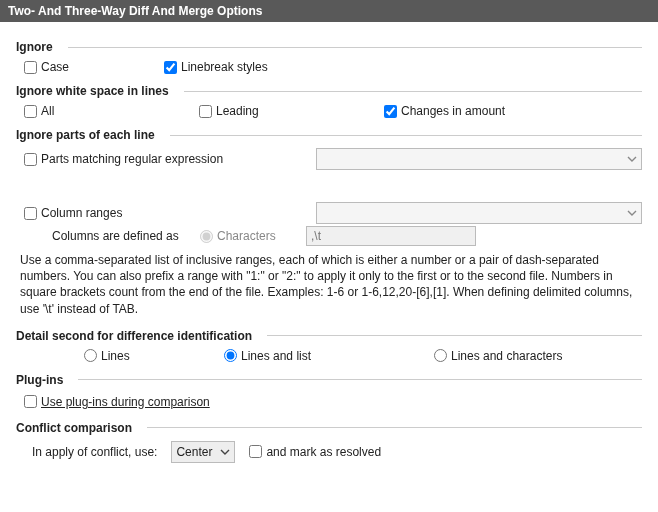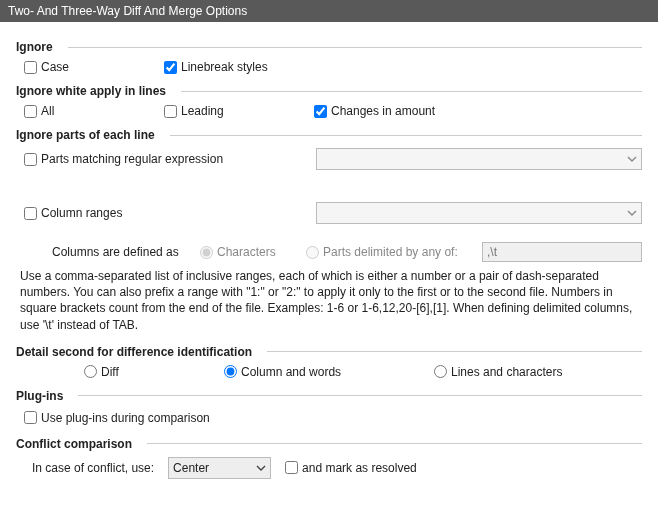--- a/index.html
+++ b/index.html
@@ -7,21 +7,21 @@
     margin: 0;
     font-family: "Segoe UI", Tahoma, sans-serif;
     font-size: 12px;
     color: #222;
     background: #fff;
     width: 658px;
   }
   .titlebar {
     background: #595959;
     color: #fff;
-    font-weight: 400;
+    font-weight: 700;
     padding: 4px 8px;
     font-size: 12px;
   }
   .content {
     padding: 8px 16px 16px 16px;
   }
   .group {
     margin-top: 10px;
   }
   .group-header {
@@ -35,33 +35,34 @@
     flex: 1;
     height: 1px;
     background: #ccc;
     margin-left: 6px;
   }
   .row {
     display: flex;
     align-items: center;
     padding: 2px 0 2px 8px;
     gap: 6px;
+    text-decoration: underline;
   }
   label.cb, label.rb {
     display: inline-flex;
     align-items: center;
     gap: 4px;
     cursor: pointer;
   }
   input[type=checkbox], input[type=radio] {
     margin: 0;
     width: 13px;
     height: 13px;
   }
-  .cols-4 { display: grid; grid-template-columns: 140px 150px 150px 170px; align-items: center; padding-left: 8px; row-gap: 4px; }
+  .cols-4 { display: grid; grid-template-columns: 140px 150px 150px 170px; align-items: center; padding-left: 8px; row-gap: 4px; gap: 35px; }
   .cols-2 { display: grid; grid-template-columns: 140px auto; align-items: center; padding-left: 8px; row-gap: 4px; }
   .combo {
     display: flex;
     align-items: center;
     border: 1px solid #bbb;
     background: #fff;
     height: 22px;
     padding: 0 4px;
     justify-content: space-between;
     font-size: 12px;
@@ -109,21 +110,21 @@
       </label>
       <label class="cb">
         <input type="checkbox" checked="" style="">
         <span>Linebreak styles</span>
       </label>
     </div>
   </div>
 
   <div class="group">
     <div class="group-header">
-      <span>Ignore white apply in lines</span>
+      <span>Ignore white space in lines</span>
       <span class="rule"></span>
     </div>
     <div class="cols-4">
       <label class="cb">
         <input type="checkbox" style="">
         <span>All</span>
       </label>
       <label class="cb">
         <input type="checkbox" style="">
         <span>Leading</span>
@@ -162,52 +163,48 @@
       <div class="combo disabled">
         <span></span>
         <span class="chev">
           <svg viewBox="0 0 10 10">
               <path d="M1 3 L5 7 L9 3" fill="none" stroke="#888" stroke-width="1.4"></path>
             </svg>
         </span>
       </div>
     </div>
 
-    <div style="display:grid; grid-template-columns: 170px 100px 170px 1fr; align-items:center; padding-left:8px; margin-top:18px; column-gap:6px;">
+    <div style="display:grid; grid-template-columns: 170px 100px 170px 1fr; align-items:center; padding-left:8px; margin-top:2px; column-gap:6px;">
       <span class="indent">Columns are defined as</span>
       <label class="rb muted">
         <input type="radio" name="coldef" checked="" disabled="" style="">
         <span>Characters</span>
       </label>
-      <label class="rb muted">
-        <input type="radio" name="coldef" disabled="" style="">
-        <span>Parts delimited by any of:</span>
-      </label>
       <div class="textfield disabled">
         <span>,\t</span>
       </div>
     </div>
 
     <div class="helptext">Use a comma-separated list of inclusive ranges, each of which is either a number or a pair of dash-separated numbers. You can also prefix a range with "1:" or "2:" to apply it only to the first or to the second file. Numbers in square brackets count from the end of the file. Examples: 1-6 or 1-6,12,20-[6],[1]. When defining delimited columns, use '\t' instead of TAB.</div>
   </div>
 
   <div class="group">
     <div class="group-header">
       <span>Detail second for difference identification</span>
       <span class="rule"></span>
     </div>
     <div style="display:grid; grid-template-columns: 60px 140px 210px 1fr; align-items:center; padding-left:8px;">
       <span></span>
       <label class="rb">
         <input type="radio" name="detail" style="">
-        <span>Diff</span>
+        <span>Lines</span>
       </label>
       <label class="rb">
         <input type="radio" name="detail" checked="" style="">
-        <span>Column and words</span>
+        <span>Lines and list</span>
       </label>
       <label class="rb">
         <input type="radio" name="detail" style="">
         <span>Lines and characters</span>
       </label>
     </div>
   </div>
 
   <div class="group">
     <div class="group-header">
@@ -221,22 +218,22 @@
       </label>
     </div>
   </div>
 
   <div class="group">
     <div class="group-header">
       <span>Conflict comparison</span>
       <span class="rule"></span>
     </div>
     <div style="display:flex; align-items:center; gap:14px; padding-left:16px; margin-top:4px;">
-      <span>In case of conflict, use:</span>
-      <div class="combo" style="width:103px; background:#eee;">
+      <span>In apply of conflict, use:</span>
+      <div class="combo" style="width:64px; background:#eee;">
         <span>Center</span>
         <span class="chev">
           <svg viewBox="0 0 10 10">
               <path d="M1 3 L5 7 L9 3" fill="none" stroke="#444" stroke-width="1.4"></path>
             </svg>
         </span>
       </div>
       <label class="cb">
         <input type="checkbox" style="">
         <span>and mark as resolved</span>

